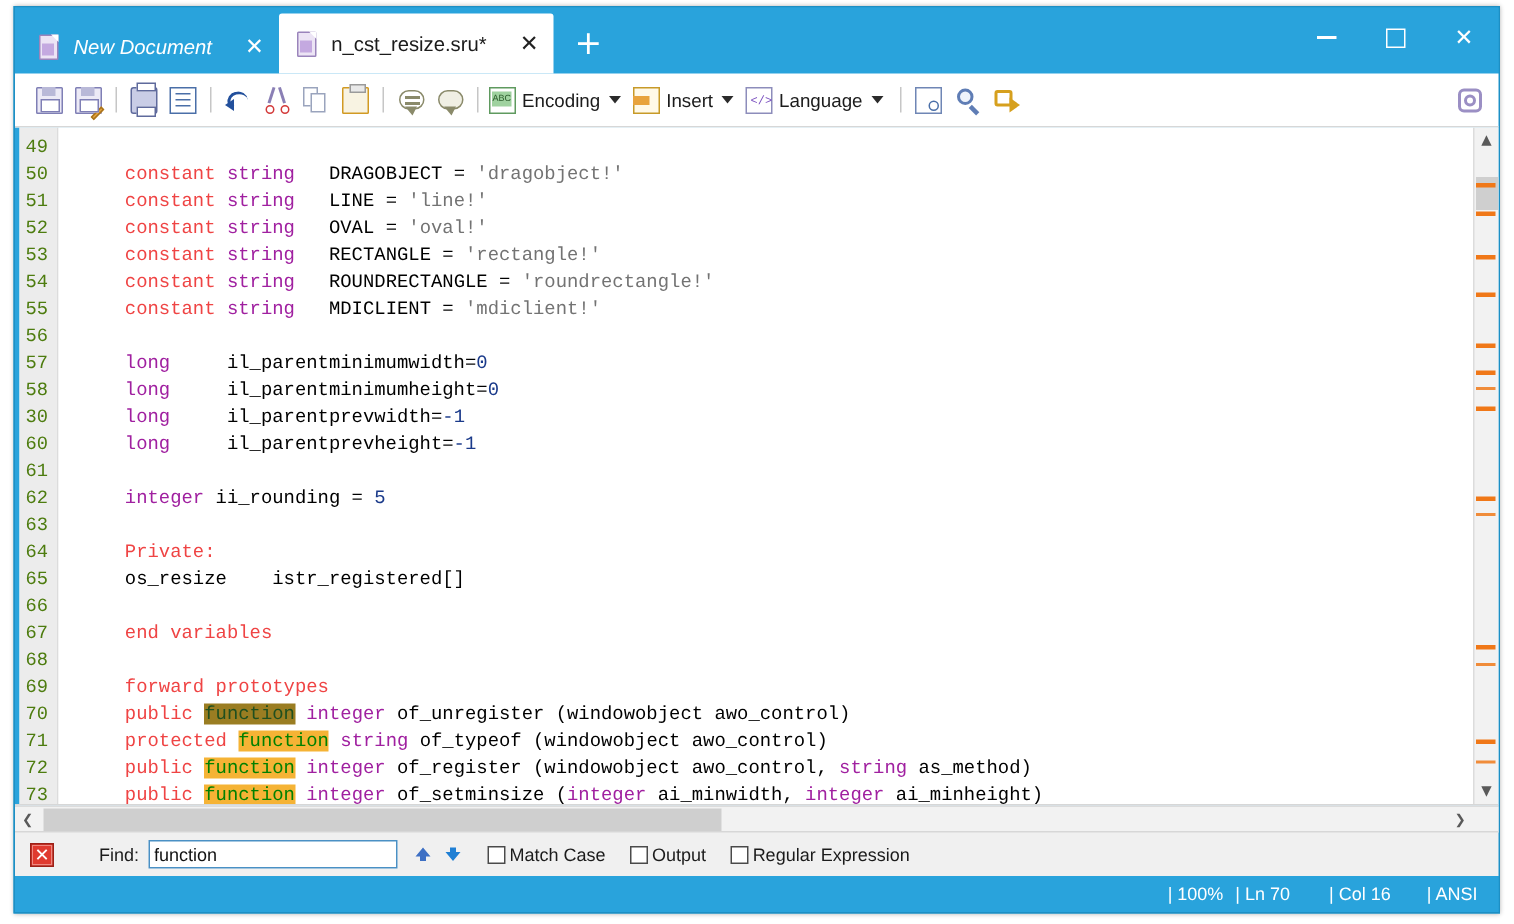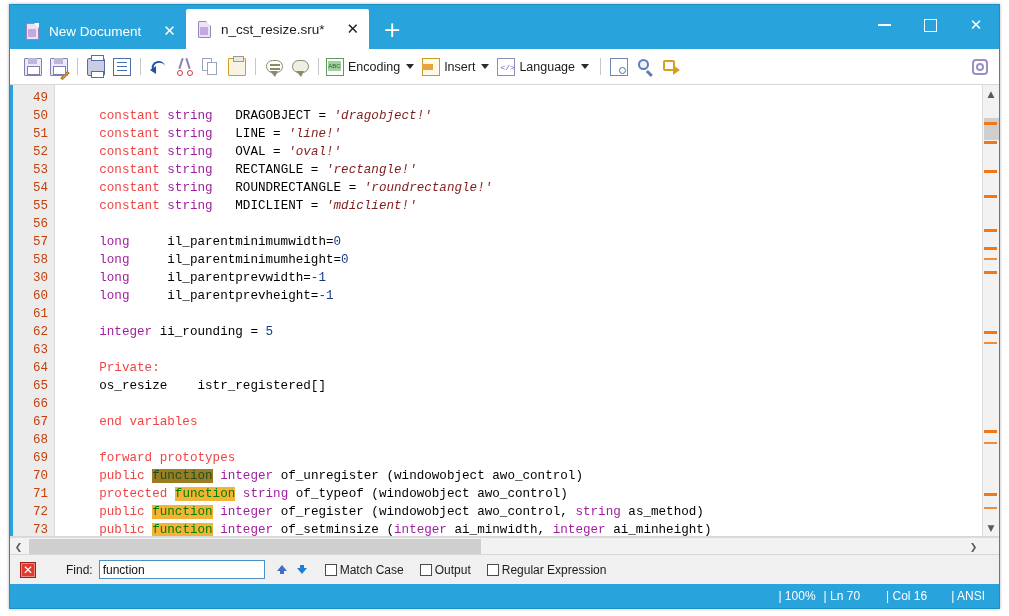--- a/index.html
+++ b/index.html
@@ -79,21 +79,21 @@
   .tab .tabtext { white-space: nowrap; }
   .tab .tabclose {
     margin-left: 22px;
     font-size: 15px;
     line-height: 1;
     font-family: "DejaVu Sans", sans-serif;
     color: #ffffff;
     cursor: pointer;
   }
   .tab.active .tabclose { color: #222222; }
-  .tab.inactive .tabtext { color: #ffffff; }
+  .tab.inactive .tabtext { color: #ffffff; font-style: italic; }
   .newtab {
     color: #ffffff;
     font-size: 22px; line-height: 1;
     font-family: "DejaVu Sans", sans-serif;
     padding: 0 14px 8px 14px;
     align-self: flex-end;
     cursor: pointer;
   }
   .winbuttons {
     position: absolute; right: 0; top: 0;
@@ -214,45 +214,45 @@
   .editorwrap {
     flex: 1 1 auto;
     background: #ffffff;
     display: flex;
     position: relative;
     border-bottom: 1px solid #d7d7d7;
     overflow: hidden;
   }
   .leftrail { width: 3px; background: #29a3dc; flex: none; }
   .gutter {
-    width: 42px; flex: none;
+    width: 26px; flex: none;
     background: #ececec;
     border-right: 1px solid #dcdcdc;
     padding-top: 4px;
     text-align: right;
     font-family: "Liberation Mono", monospace;
     font-size: 12.5px;
-    color: #c2410c;
+    color: #4d7c0f;
   }
   .gutter .ln { height: 18px; line-height: 18px; padding-right: 6px; }
   .code {
     flex: 1 1 auto;
     background: #ffffff;
     padding-top: 4px;
     padding-left: 14px;
     font-family: "Liberation Mono", monospace;
     font-size: 12.6px;
     overflow: hidden;
     white-space: pre;
     position: relative;
   }
   .code .row { height: 18px; line-height: 18px; white-space: pre; }
   .k   { color: #ef4444; }          
   .t   { color: #a020a0; }          
-  .s   { color: #7f1d1d; font-style: italic; }          
+  .s   { color: #737373; }          
   .n   { color: #1a3a8a; }          
   .p   { color: #000000; }          
   .hl  { background: #f5b335; color: #008000; }
   .hlcur { background: #9a7d22; color: #1f4f1f; }
 
   
   .vscroll {
     width: 17px; flex: none;
     background: #f2f2f2;
     border-left: 1px solid #dcdcdc;

